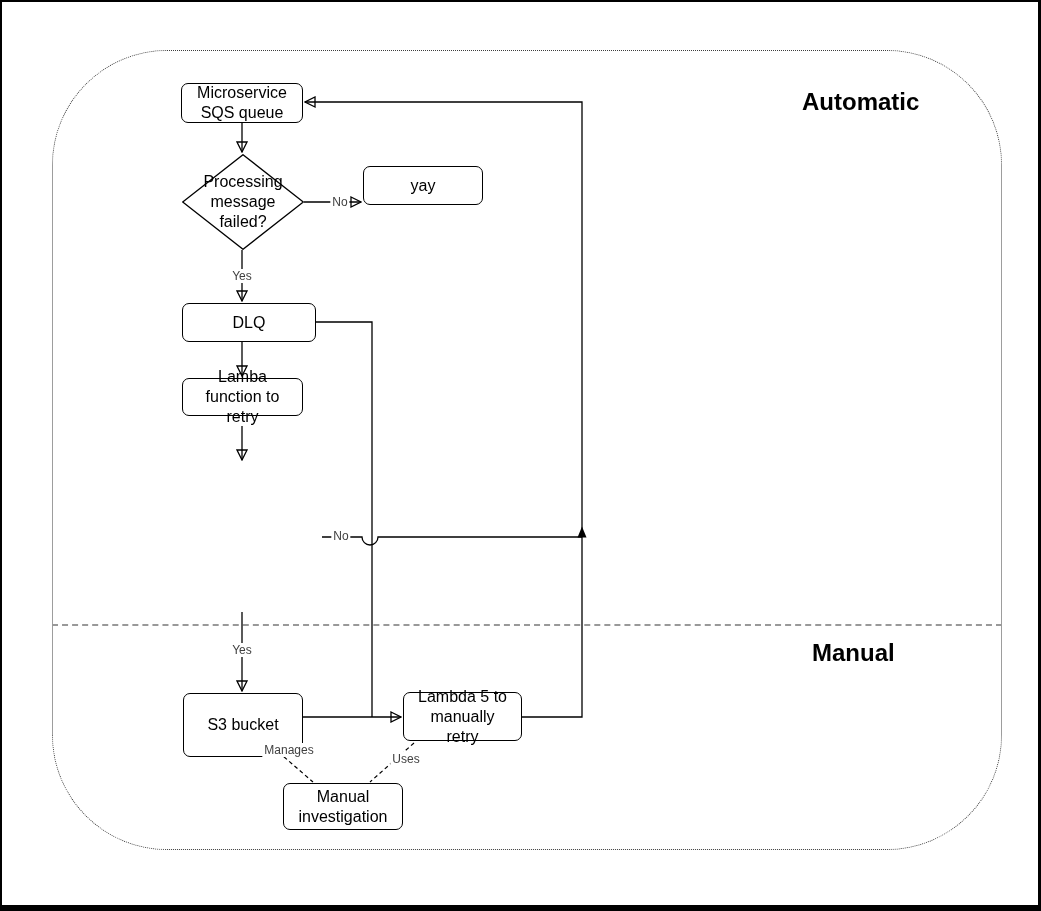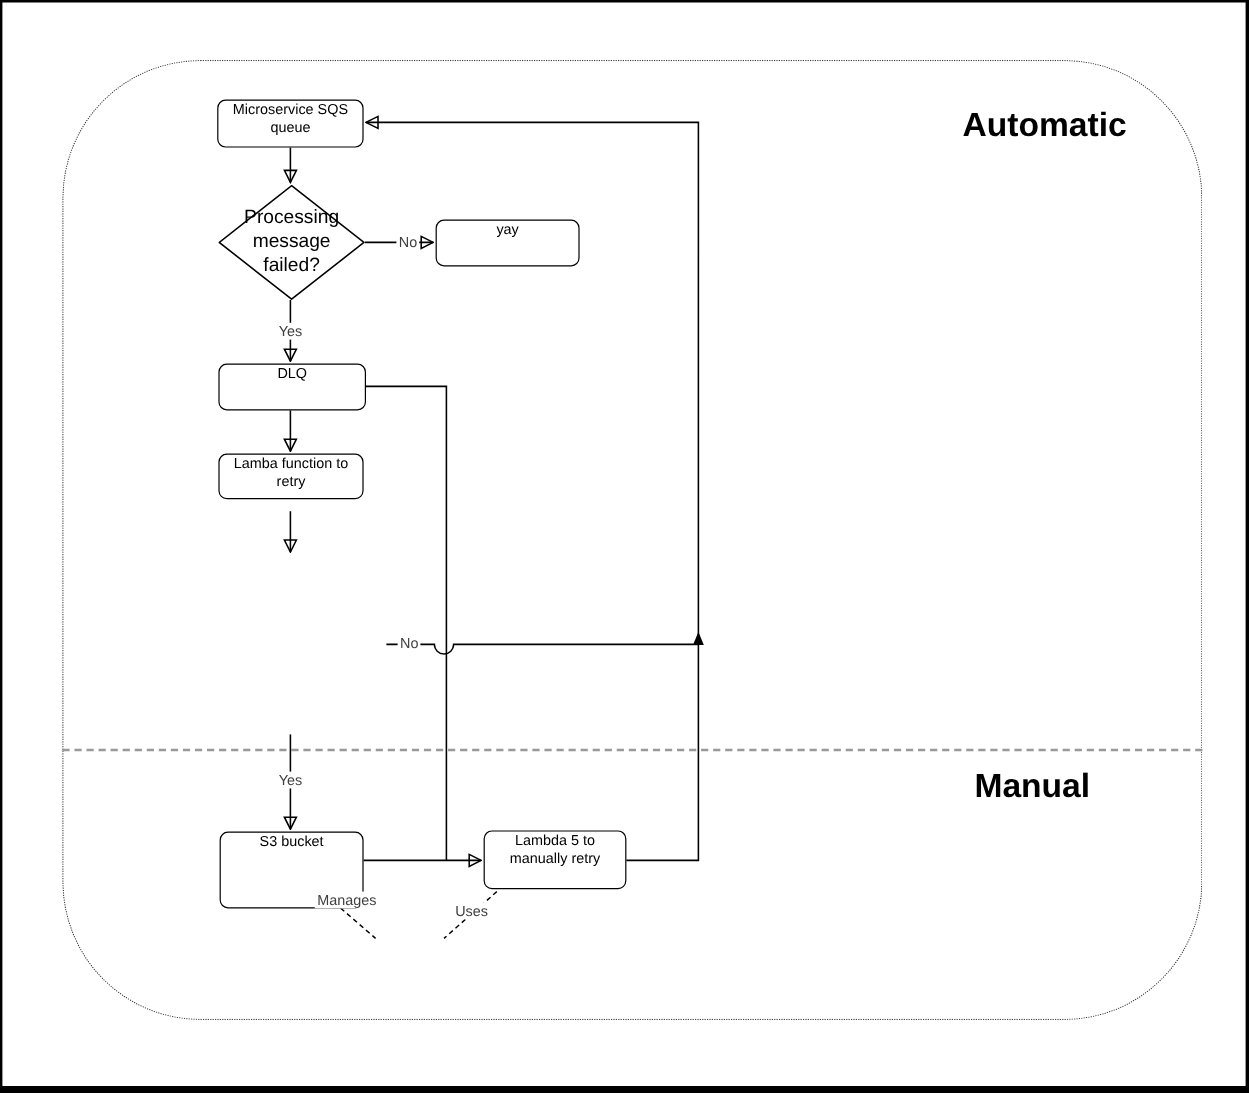--- a/index.html
+++ b/index.html
@@ -33,21 +33,21 @@
   .divider {
     position: absolute;
     left: 50px;
     top: 622px;
     width: 950px;
     height: 0;
     border-top: 2px dashed #999999;
   }
   .zone-label {
     position: absolute;
-    font-size: 28px;
+    font-size: 24px;
     font-weight: bold;
     color: #000000;
     white-space: nowrap;
   }
   #zone-label-automatic { left: 800px; top: 86px; }
   #zone-label-manual    { left: 810px; top: 637px; }
 
   svg.wires {
     position: absolute;
     left: 0; top: 0;
@@ -58,46 +58,46 @@
   svg.wires path { fill: none; stroke: #000000; stroke-width: 1.3px; }
   svg.wires path.dashed { stroke-dasharray: 4 3; stroke-width: 1.2px; }
   svg.wires polygon.head { fill: #000000; stroke: none; }
 
   .node {
     position: absolute;
     box-sizing: border-box;
     background: #ffffff;
     border: 1.3px solid #000000;
     border-radius: 7px;
-    display: flex;
-    align-items: flex-start;
-    justify-content: center;
-    text-align: center;
-    font-size: 12px;
-    line-height: 1.25;
-    color: #000000;
-  }
-  #node-sqs      { left: 179px; top:  81px; width: 122px; height: 40px; padding: 0 10px; }
-  #node-yay      { left: 361px; top: 181px; width: 120px; height: 39px; }
-  #node-dlq      { left: 180px; top: 301px; width: 123px; height: 39px; }
-  #node-lamba    { left: 180px; top: 376px; width: 121px; height: 38px; padding: 0 10px; }
-  #node-s3       { left: 181px; top: 691px; width: 120px; height: 64px; }
-  #node-lambda2  { left: 401px; top: 690px; width: 119px; height: 49px; padding: 0 13px; }
-  #node-manualinv{ left: 281px; top: 781px; width: 120px; height: 47px; padding: 0 4px; }
-
-  .diamond {
-    position: absolute;
     display: flex;
     align-items: center;
     justify-content: center;
     text-align: center;
     font-size: 16px;
     line-height: 1.25;
     color: #000000;
   }
+  #node-sqs      { left: 179px; top:  81px; width: 122px; height: 40px; padding: 0 10px; }
+  #node-yay      { left: 361px; top: 164px; width: 120px; height: 39px; }
+  #node-dlq      { left: 180px; top: 301px; width: 134px; height: 39px; }
+  #node-lamba    { left: 180px; top: 376px; width: 121px; height: 38px; padding: 0 10px; }
+  #node-s3       { left: 181px; top: 691px; width: 120px; height: 64px; }
+  #node-lambda2  { left: 401px; top: 690px; width: 119px; height: 49px; padding: 0 13px; }
+  #node-manualinv{ left: 281px; top: 781px; width: 120px; height: 47px; padding: 0 4px; }
+
+  .diamond {
+    position: absolute;
+    display: flex;
+    align-items: center;
+    justify-content: center;
+    text-align: center;
+    font-size: 16px;
+    line-height: 1.25;
+    color: #000000;
+  }
   #node-decision1 { left: 180px; top: 152px; width: 122px; height: 96px; }
   #node-decision2 { left: 160px; top: 460px; width: 160px; height: 150px; }
   .diamond svg { position: absolute; left: 0; top: 0; width: 100%; height: 100%; }
   .diamond svg polygon { fill: #ffffff; stroke: #000000; stroke-width: 1.3px; }
   .diamond .dlabel { position: relative; z-index: 1; }
   #node-decision1 .dlabel { width: 104px; }
   #node-decision2 .dlabel { width: 150px; }
 
   .edge-label {
     position: absolute;
@@ -107,21 +107,21 @@
     font-size: 12px;
     color: #404040;
     white-space: nowrap;
     z-index: 2;
   }
   #edge-label-no1     { left: 338px; top: 200px; }
   #edge-label-yes1    { left: 240px; top: 274px; }
   #edge-label-no2     { left: 339px; top: 534px; }
   #edge-label-yes2    { left: 240px; top: 648px; }
   #edge-label-manages { left: 287px; top: 748px; }
-  #edge-label-uses    { left: 391px; top: 757px; }
+  #edge-label-uses    { left: 404px; top: 757px; }
 </style>
 </head>
 <body>
 
 <div class="frame">
 
   <div class="zone-container"></div>
   <div class="divider"></div>
 
   <div class="zone-label" id="zone-label-automatic">Automatic</div>
@@ -171,20 +171,23 @@
   </div>
   <div class="node" id="node-lamba">
     <span>Lamba function to retry</span>
   </div>
   <div class="node" id="node-s3">
     <span>S3 bucket</span>
   </div>
   <div class="node" id="node-lambda2">
     <span>Lambda 5 to manually retry</span>
   </div>
+  <div class="node" id="node-manualinv">
+    <span>Manual investigation</span>
+  </div>
 
   <div class="diamond" id="node-decision1">
     <svg viewBox="0 0 122 96" preserveAspectRatio="none">
       <polygon points="61,0.7 121.3,48 61,95.3 0.7,48"></polygon>
     </svg>
     <span class="dlabel">Processing message failed?</span>
   </div>
 
   <span class="edge-label" id="edge-label-no1">No</span>
   <span class="edge-label" id="edge-label-yes1">Yes</span>

